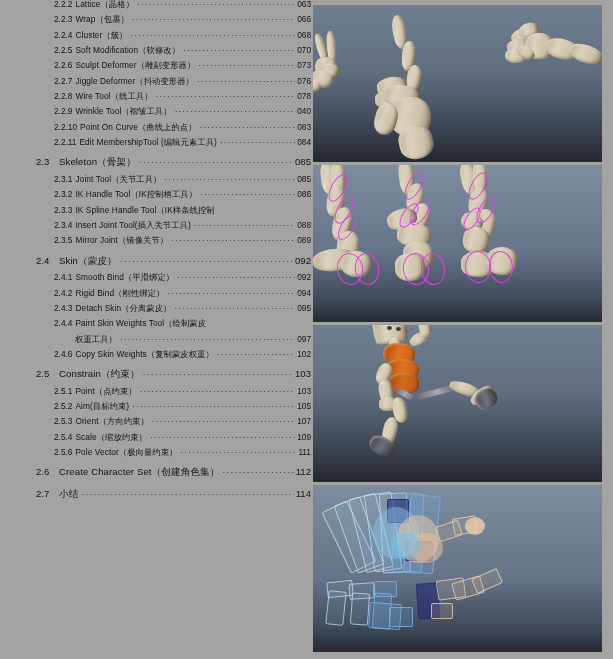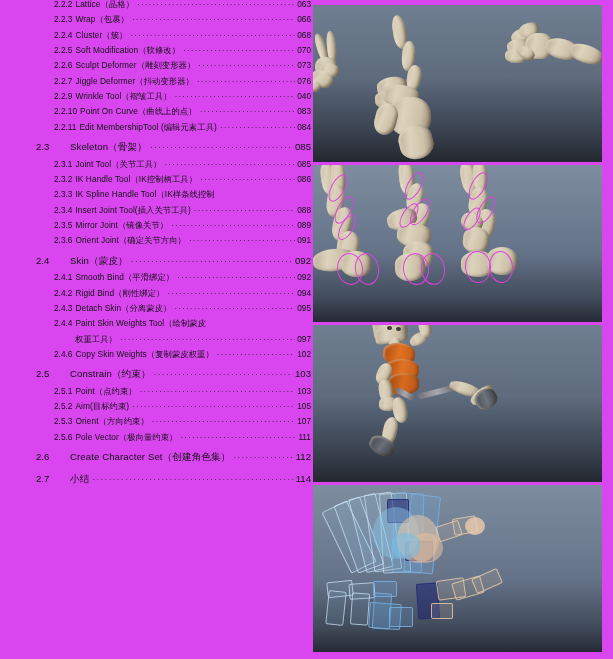--- a/index.html
+++ b/index.html
@@ -10,21 +10,21 @@
   body {
     width: 613px;
     height: 659px;
     font-family: "Liberation Sans", "DejaVu Sans", sans-serif;
     overflow: hidden;
   }
   #page {
     position: relative;
     width: 613px;
     height: 659px;
-    background: #d946ef;
+    background: #a3a3a3;
   }
 
   
   #toc {
     position: absolute;
     left: 0;
     top: 0;
     width: 311px;
     height: 659px;
     padding: 0;
@@ -72,21 +72,21 @@
   }
   .toc-row .page {
     flex: 0 0 auto;
     text-align: right;
     font-size: 8.3px;
     color: #121212;
   }
 
   
   .lvl1 { padding-left: 36px; font-size: 9.6px; height: 17.5px; }
-  .lvl1 .num { min-width: 16px; margin-right: 18px; }
+  .lvl1 .num { min-width: 16px; margin-right: 7px; }
   .lvl1 .page { font-size: 9.6px; }
   .lvl2 { padding-left: 54px; }
   .cont { padding-left: 75px; }
   .cont .num { min-width: 0; margin-right: 0; }
 
   .toc-row.lvl1 .leader::after { letter-spacing: 1.4px; }
 
   .spacer-sm { height: 4px; }
 
   
@@ -195,20 +195,26 @@
         <span class="leader"></span>
         <span class="page">073</span>
       </div>
       <div class="toc-row lvl2">
         <span class="num">2.2.7</span>
         <span class="label">Jiggle Deformer（抖动变形器）</span>
         <span class="leader"></span>
         <span class="page">076</span>
       </div>
       <div class="toc-row lvl2">
+        <span class="num">2.2.8</span>
+        <span class="label">Wire Tool（线工具）</span>
+        <span class="leader"></span>
+        <span class="page">078</span>
+      </div>
+      <div class="toc-row lvl2">
         <span class="num">2.2.9</span>
         <span class="label">Wrinkle Tool（褶皱工具）</span>
         <span class="leader"></span>
         <span class="page">040</span>
       </div>
       <div class="toc-row lvl2">
         <span class="num">2.2.10</span>
         <span class="label">Point On Curve（曲线上的点）</span>
         <span class="leader"></span>
         <span class="page">083</span>
@@ -247,26 +253,20 @@
         <span class="label">Insert Joint Tool(插入关节工具)</span>
         <span class="leader"></span>
         <span class="page">088</span>
       </div>
       <div class="toc-row lvl2">
         <span class="num">2.3.5</span>
         <span class="label">Mirror Joint（镜像关节）</span>
         <span class="leader"></span>
         <span class="page">089</span>
       </div>
-      <div class="toc-row lvl2">
-        <span class="num">2.3.6</span>
-        <span class="label">Orient Joint（确定关节方向）</span>
-        <span class="leader"></span>
-        <span class="page">091</span>
-      </div>
       <div class="spacer-sm"></div>
       <div class="toc-row lvl1">
         <span class="num">2.4</span>
         <span class="label">Skin（蒙皮）</span>
         <span class="leader"></span>
         <span class="page">092</span>
       </div>
       <div class="toc-row lvl2">
         <span class="num">2.4.1</span>
         <span class="label">Smooth Bind（平滑绑定）</span>
@@ -318,20 +318,26 @@
         <span class="num">2.5.2</span>
         <span class="label">Aim(目标约束)</span>
         <span class="leader"></span>
         <span class="page">105</span>
       </div>
       <div class="toc-row lvl2">
         <span class="num">2.5.3</span>
         <span class="label">Orient（方向约束）</span>
         <span class="leader"></span>
         <span class="page">107</span>
+      </div>
+      <div class="toc-row lvl2">
+        <span class="num">2.5.4</span>
+        <span class="label">Scale（缩放约束）</span>
+        <span class="leader"></span>
+        <span class="page">109</span>
       </div>
       <div class="toc-row lvl2">
         <span class="num">2.5.6</span>
         <span class="label">Pole Vector（极向量约束）</span>
         <span class="leader"></span>
         <span class="page">111</span>
       </div>
       <div class="spacer-sm"></div>
       <div class="toc-row lvl1">
         <span class="num">2.6</span>

